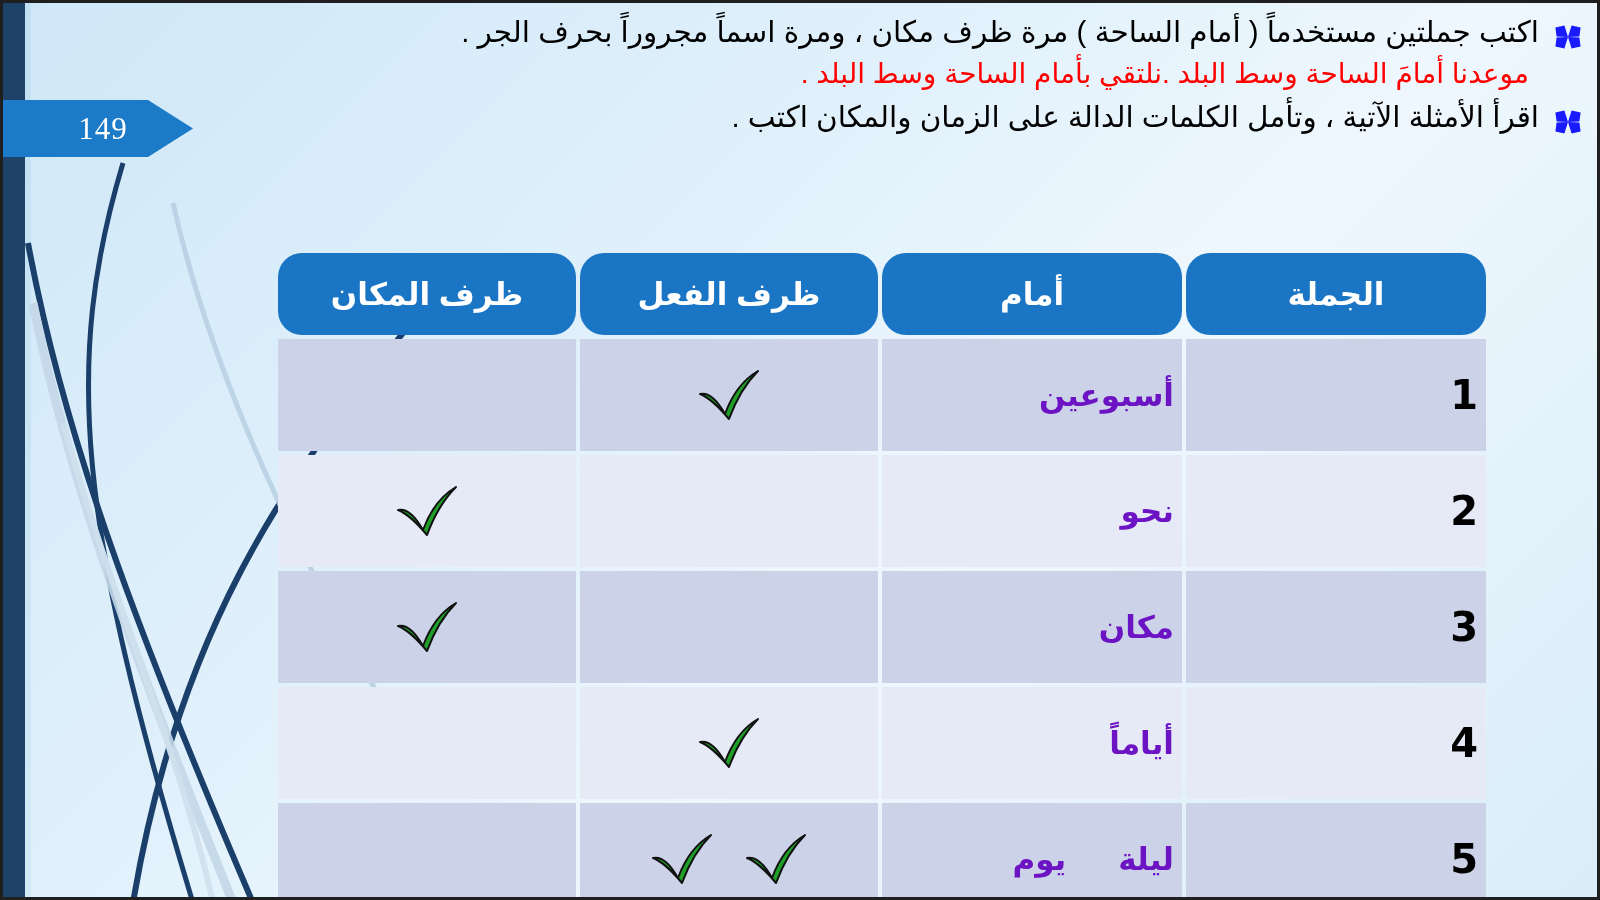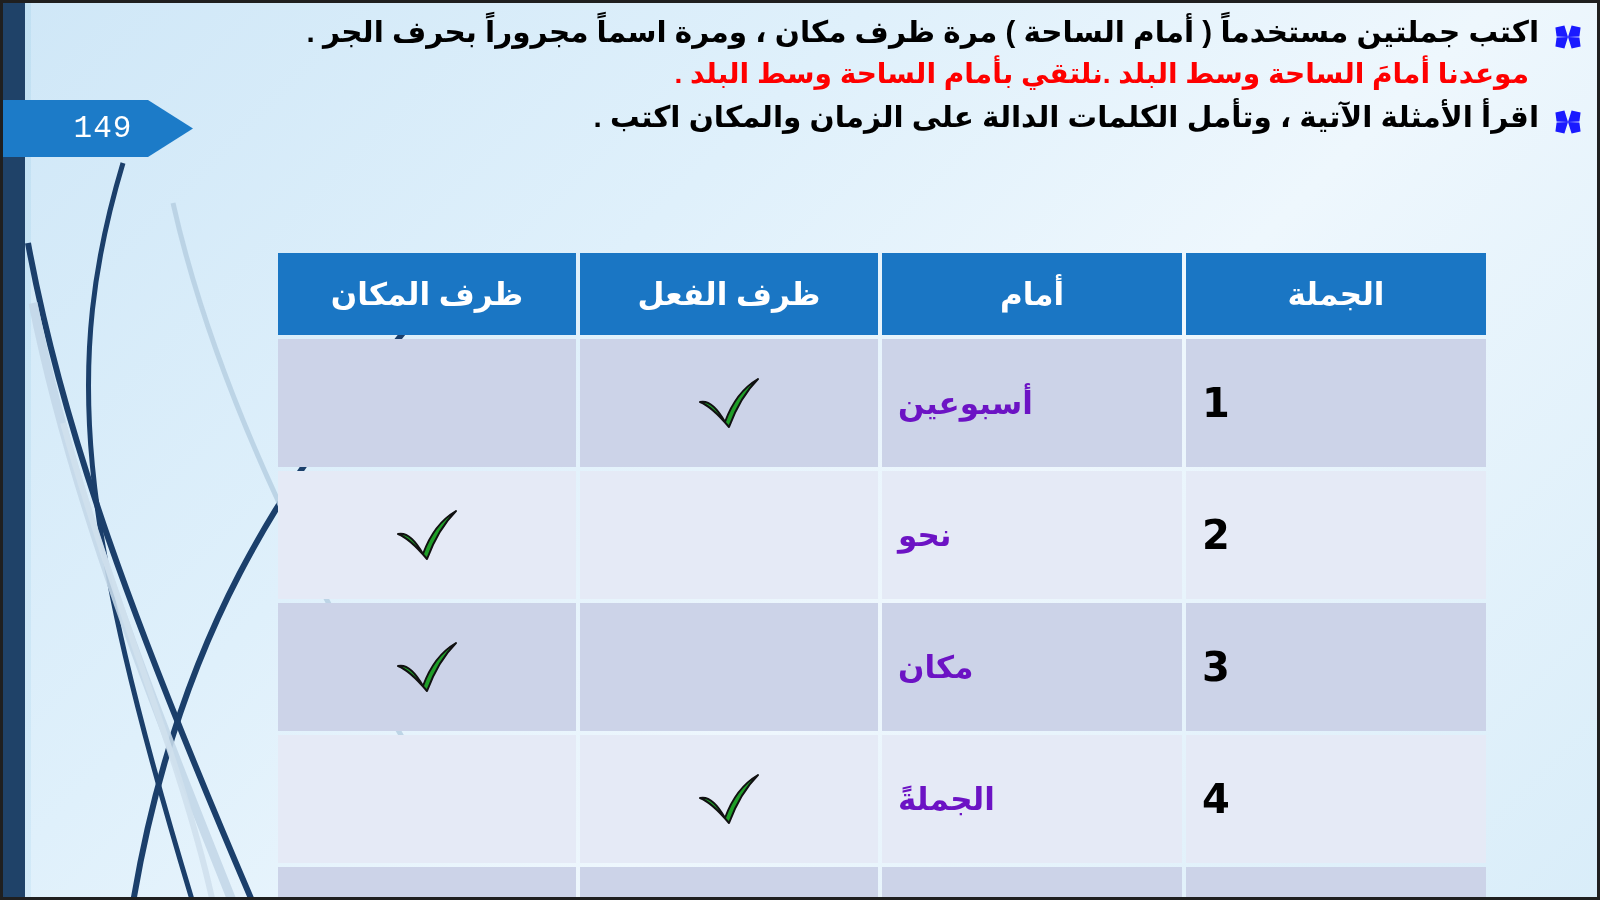--- a/index.html
+++ b/index.html
@@ -50,21 +50,21 @@
     clip-path: polygon(0 0, 145px 0, 190px 50%, 145px 100%, 0 100%);
     display: flex;
     align-items: center;
     justify-content: center;
     padding-left: 10px;
     box-sizing: border-box;
   }
   .page-flag span {
     color: #ffffff;
     font-size: 31px;
-    font-family: Liberation Mono, monospace;
+    font-family: Liberation Serif, serif;
     font-weight: 300;
     letter-spacing: 1px;
     line-height: 1;
   }
 
   
   .lines {
     position: absolute;
     right: 0;
     top: 0;
@@ -81,21 +81,21 @@
   }
   .bullet {
     flex: 0 0 auto;
     width: 30px;
     height: 30px;
     margin-top: 11px;
     margin-left: 14px;
   }
   .btxt {
     font-size: 29.5px;
-    font-weight: bold;
+    font-weight: normal;
     color: #000000;
     line-height: 1.45;
     white-space: nowrap;
     direction: rtl;
     unicode-bidi: embed;
   }
   .line-1 { margin-top: 8px; }
   .line-red {
     margin-top: 0px;
     padding-right: 68px;
@@ -123,26 +123,27 @@
   }
   table.grid th {
     background: #1a76c4;
     color: #ffffff;
     font-size: 31px;
     font-weight: bold;
     height: 82px;
     text-align: center;
     vertical-align: middle;
     padding: 0;
+    border-radius: 24px;
   }
   table.grid td {
     height: 96px;
-    text-align: left;
+    text-align: right;
     vertical-align: middle;
-    padding: 16px;
+    padding: 8px;
   }
   tr.odd td  { background: #ccd3e8; }
   tr.even td { background: #e5eaf6; }
 
   .num {
     font-size: 40px;
     font-weight: bold;
     color: #000000;
     font-family: "DejaVu Sans", sans-serif;
   }
@@ -265,21 +266,21 @@
             <td>
               <div class="checks">
                 <svg class="check" viewBox="0 0 66 54">
                   <path d="M4 26 C12 24, 20 30, 29 46 C37 24, 50 10, 62 3 C50 15, 40 32, 33 51 C22 38, 12 29, 4 26 Z" fill="#1f9e28" stroke="#111111" stroke-width="2" stroke-linejoin="round"></path>
                 </svg>
               </div>
             </td>
           </tr>
           <tr class="even">
             <td><span class="num">4</span></td>
-            <td><span class="word">الجملةً</span></td>
+            <td><span class="word">أياماً</span></td>
             <td>
               <div class="checks">
                 <svg class="check" viewBox="0 0 66 54">
                   <path d="M4 26 C12 24, 20 30, 29 46 C37 24, 50 10, 62 3 C50 15, 40 32, 33 51 C22 38, 12 29, 4 26 Z" fill="#1f9e28" stroke="#111111" stroke-width="2" stroke-linejoin="round"></path>
                 </svg>
               </div>
             </td>
             <td></td>
           </tr>
           <tr class="odd">

